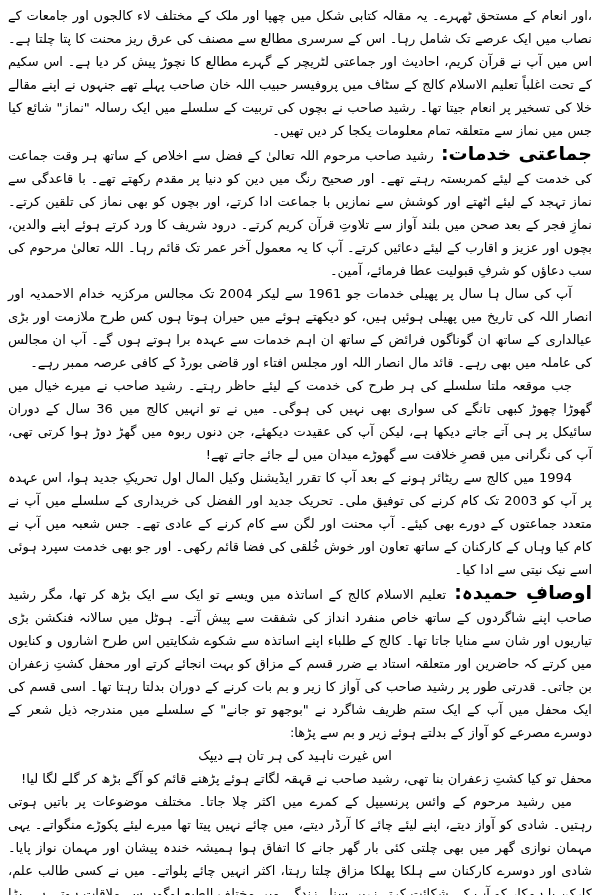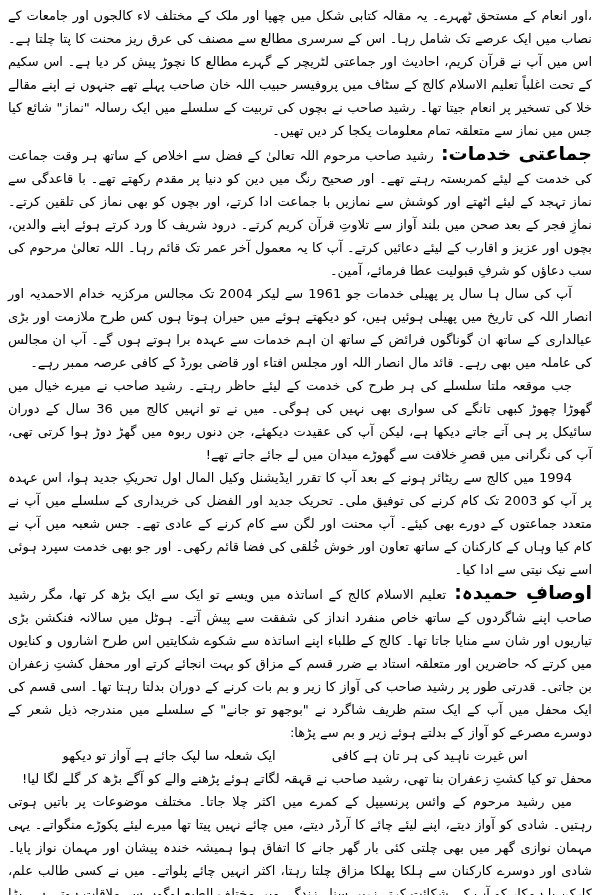--- a/index.html
+++ b/index.html
@@ -52,19 +52,18 @@
 
 <div class="page">
   <div>
       <p class="para"><span class="">،اور انعام کے مستحق ٹھہرے۔ یہ مقالہ کتابی شکل میں چھپا اور ملک کے مختلف لاء کالجوں اور جامعات کے نصاب میں ایک عرصے تک شامل رہا۔ اس کے سرسری مطالع سے مصنف کی عرق ریز محنت کا پتا چلتا ہے۔ اس میں آپ نے قرآن کریم، احادیث اور جماعتی لٹریچر کے گہرے مطالع کا نچوڑ پیش کر دیا ہے۔ اس سکیم کے تحت اغلباً تعلیم الاسلام کالج کے سٹاف میں پروفیسر حبیب اللہ خان صاحب پہلے تھے جنہوں نے اپنے مقالے خلا کی تسخیر پر انعام جیتا تھا۔ رشید صاحب نے بچوں کی تربیت کے سلسلے میں ایک رسالہ "نماز" شائع کیا جس میں نماز سے متعلقہ تمام معلومات یکجا کر دیں تھیں۔</span></p>
       <p class="para"><span class="bold">جماعتی خدمات: </span><span class="">رشید صاحب مرحوم اللہ تعالیٰ کے فضل سے اخلاص کے ساتھ ہر وقت جماعت کی خدمت کے لیئے کمربستہ رہتے تھے۔ اور صحیح رنگ میں دین کو دنیا پر مقدم رکھتے تھے۔ با قاعدگی سے نماز تہجد کے لیئے اٹھتے اور کوشش سے نمازیں با جماعت ادا کرتے، اور بچوں کو بھی نماز کی تلقین کرتے۔ نمازِ فجر کے بعد صحن میں بلند آواز سے تلاوتِ قرآن کریم کرتے۔ درود شریف کا ورد کرتے ہوئے اپنے والدین، بچوں اور عزیز و اقارب کے لیئے دعائیں کرتے۔ آپ کا یہ معمول آخر عمر تک قائم رہا۔ اللہ تعالیٰ مرحوم کی سب دعاؤں کو شرفِ قبولیت عطا فرمائے، آمین۔</span></p>
       <p class="para indent"><span class="">آپ کی سال ہا سال پر پھیلی خدمات جو 1961 سے لیکر 2004 تک مجالس مرکزیہ خدام الاحمدیہ اور انصار اللہ کی تاریخ میں پھیلی ہوئیں ہیں، کو دیکھتے ہوئے میں حیران ہوتا ہوں کس طرح ملازمت اور بڑی عیالداری کے ساتھ ان گوناگوں فرائض کے ساتھ ان اہم خدمات سے عہدہ برا ہوتے ہوں گے۔ آپ ان مجالس کی عاملہ میں بھی رہے۔ قائد مال انصار اللہ اور مجلس افتاء اور قاضی بورڈ کے کافی عرصہ ممبر رہے۔</span></p>
       <p class="para indent"><span class="">جب موقعہ ملتا سلسلے کی ہر طرح کی خدمت کے لیئے حاظر رہتے۔ رشید صاحب نے میرے خیال میں گھوڑا چھوڑ کبھی تانگے کی سواری بھی نہیں کی ہوگی۔ میں نے تو انہیں کالج میں 36 سال کے دوران سائیکل پر ہی آتے جاتے دیکھا ہے، لیکن آپ کی عقیدت دیکھئے، جن دنوں ربوہ میں گھڑ دوڑ ہوا کرتی تھی، آپ کی نگرانی میں قصرِ خلافت سے گھوڑے میدان میں لے جائے جاتے تھے!</span></p>
       <p class="para indent"><span class="">1994 میں کالج سے ریٹائر ہونے کے بعد آپ کا تقرر ایڈیشنل وکیل المال اول تحریکِ جدید ہوا، اس عہدہ پر آپ کو 2003 تک کام کرنے کی توفیق ملی۔ تحریک جدید اور الفضل کی خریداری کے سلسلے میں آپ نے متعدد جماعتوں کے دورے بھی کیئے۔ آپ محنت اور لگن سے کام کرنے کے عادی تھے۔ جس شعبہ میں آپ نے کام کیا وہاں کے کارکنان کے ساتھ تعاون اور خوش خُلقی کی فضا قائم رکھی۔ اور جو بھی خدمت سپرد ہوئی اسے نیک نیتی سے ادا کیا۔</span></p>
       <p class="para"><span class="bold">اوصافِ حمیدہ: </span><span class="">تعلیم الاسلام کالج کے اساتذہ میں ویسے تو ایک سے ایک بڑھ کر تھا، مگر رشید صاحب اپنے شاگردوں کے ساتھ خاص منفرد انداز کی شفقت سے پیش آتے۔ ہوٹل میں سالانہ فنکشن بڑی تیاریوں اور شان سے منایا جاتا تھا۔ کالج کے طلباء اپنے اساتذہ سے شکوے شکایتیں اس طرح اشاروں و کنایوں میں کرتے کہ حاضرین اور متعلقہ استاد بے ضرر قسم کے مزاق کو بہت انجائے کرتے اور محفل کشتِ زعفران بن جاتی۔ قدرتی طور پر رشید صاحب کی آواز کا زیر و بم بات کرنے کے دوران بدلتا رہتا تھا۔ اسی قسم کی ایک محفل میں آپ کے ایک ستم ظریف شاگرد نے "بوجھو تو جانے" کے سلسلے میں مندرجہ ذیل شعر کے دوسرے مصرعے کو آواز کے بدلتے ہوئے زیر و بم سے پڑھا:</span></p>
       <div class="verse">
-        <span class="hemistich">اس غیرت ناہید کی ہر تان ہے کافی</span>
-        <span class="hemistich">ایک شعلہ سا لپک جائے ہے آواز تو دیکھو</span>
+        <span class="hemistich">اس غیرت ناہید کی ہر تان ہے دیپک</span>
       </div>
-      <p class="para"><span class="">محفل تو کیا کشتِ زعفران بنا تھی، رشید صاحب نے قہقہ لگاتے ہوئے پڑھنے والے کو آگے بڑھ کر گلے لگا لیا!</span></p>
+      <p class="para"><span class="">محفل تو کیا کشتِ زعفران بنا تھی، رشید صاحب نے قہقہ لگاتے ہوئے پڑھنے قائم کو آگے بڑھ کر گلے لگا لیا!</span></p>
       <p class="para indent"><span class="">میں رشید مرحوم کے وائس پرنسیپل کے کمرے میں اکثر چلا جاتا۔ مختلف موضوعات پر باتیں ہوتی رہتیں۔ شادی کو آواز دیتے، اپنے لیئے چائے کا آرڈر دیتے، میں چائے نہیں پیتا تھا میرے لیئے پکوڑے منگواتے۔ یہی مہمان نوازی گھر میں بھی چلتی کئی بار گھر جانے کا اتفاق ہوا ہمیشہ خندہ پیشان اور مہمان نواز پایا۔ شادی اور دوسرے کارکنان سے ہلکا پھلکا مزاق چلتا رہتا، اکثر انہیں چائے پلواتے۔ میں نے کسی طالب علم، کارکن یا ہمکار کو آپ کی شکائت کرتے نہیں سنا۔ زندگی میں مختلف الطبع لوگوں سے ملاقات ہوتی ہے، بڑا امتحان ہوتا ہے کہ ہر ایک کے ساتھ یکساں مزاج سے ملا جائے، مگر رشید صاحب بڑے سکون اور اطمینان سے ہر ایک سے خندہ پیشانی سے ملتے۔ نہ کبھی کسی سے شکوہ،</span></p>
     </div>
 </div>
 
 </body></html>

